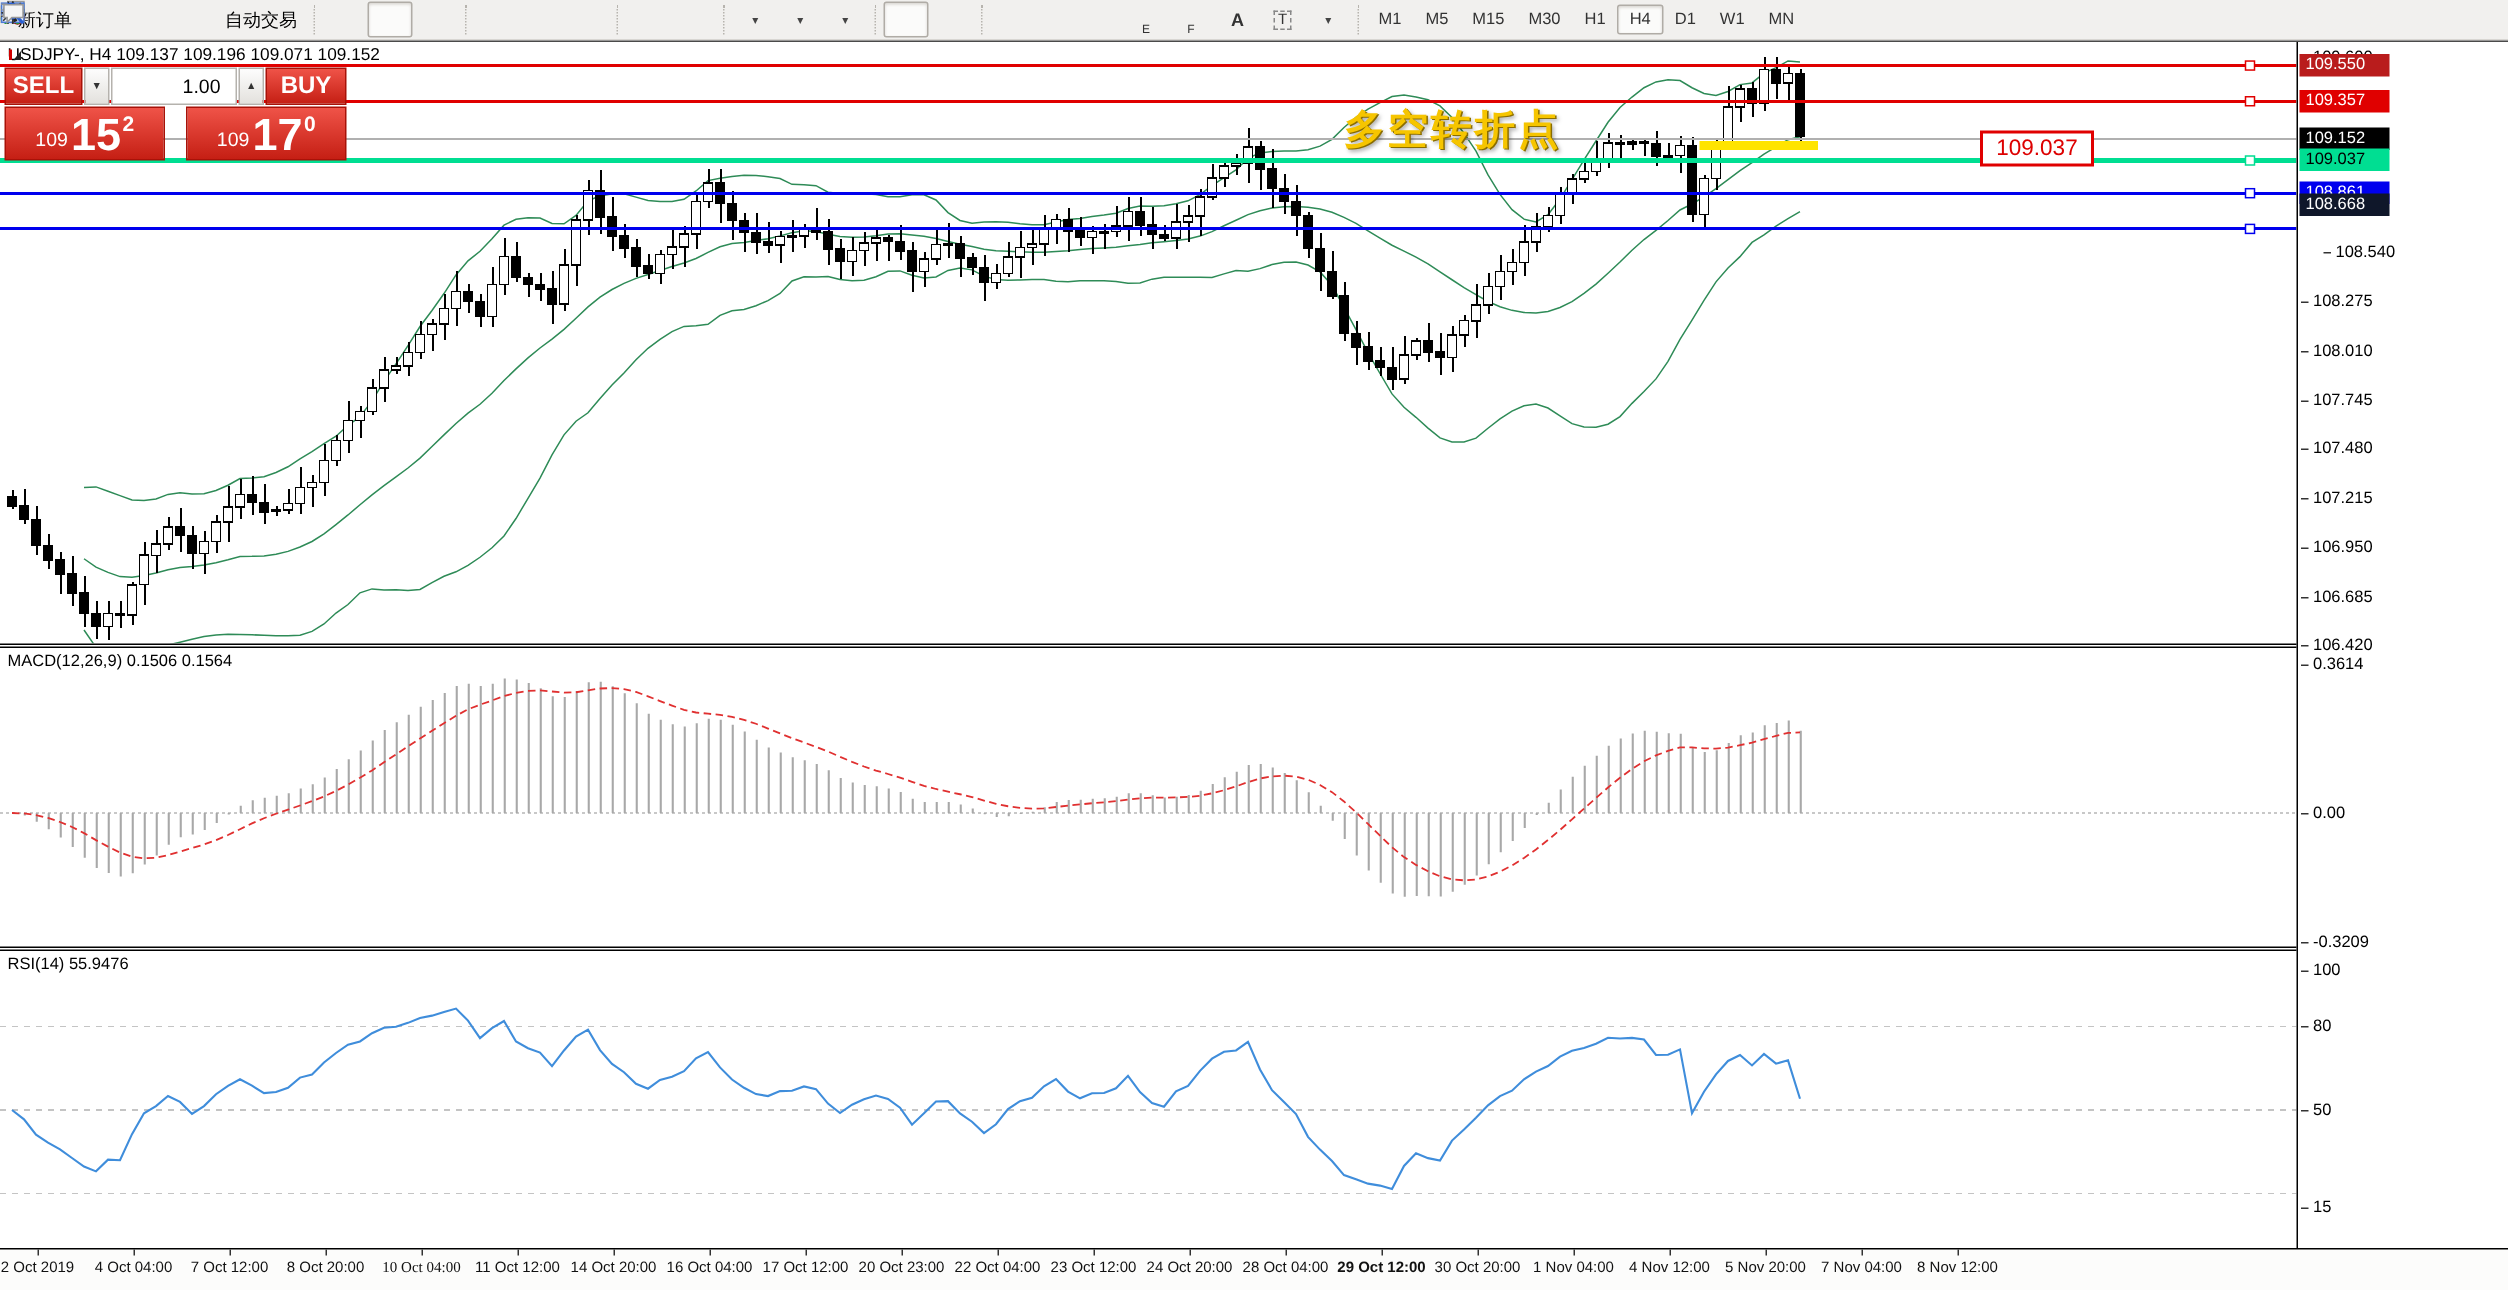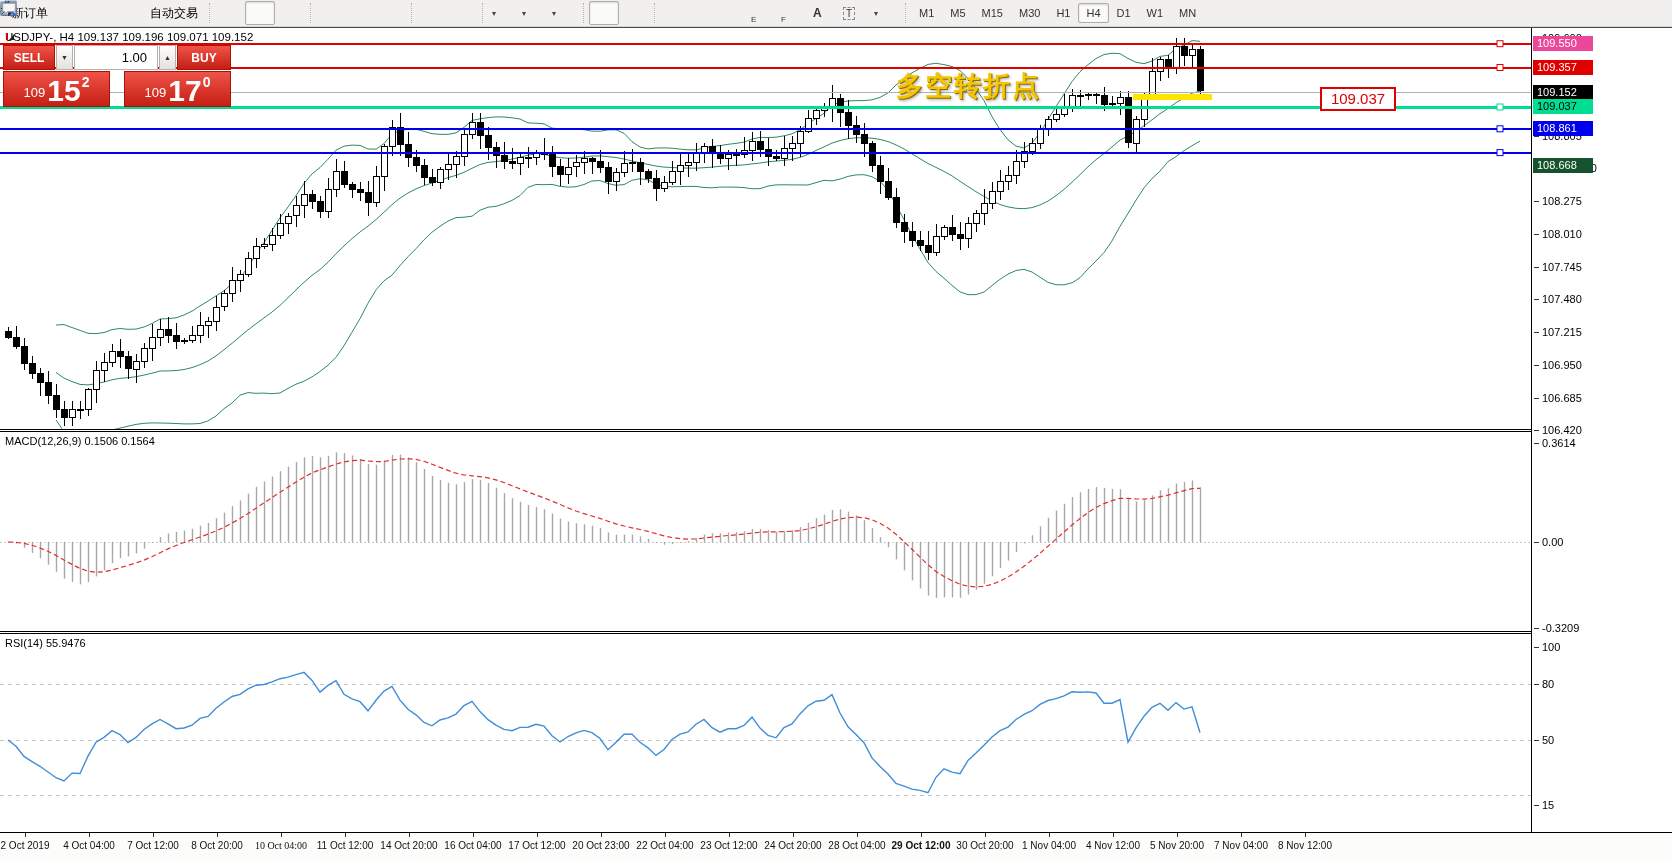--- a/index.html
+++ b/index.html
@@ -2,21 +2,21 @@
 <html><head>
 <meta charset="utf-8">
 <style>
   html,body{margin:0;padding:0;background:#fff;}
   .app{position:relative;width:1672px;height:860px;overflow:hidden;
        font-family:"Liberation Sans",sans-serif;font-size:11px;color:#000;background:#fff;}
   
   .toolbar{position:absolute;top:0;left:0;width:1672px;height:27px;background:#f1f0ee;
            display:flex;align-items:center;padding:0 6px;box-sizing:border-box;
            border-bottom:1px solid #d8d6d2;}
-  .tb-btn{height:22px;min-width:24px;display:flex;align-items:center;
+  .tb-btn{height:22px;min-width:24px;display:flex;align-items:center;justify-content:center;
           border:1px solid transparent;border-radius:2px;gap:3px;padding:0 2px;cursor:default;}
   .tb-btn.active{background:#fbfbfa;border-color:#b0aca6;box-shadow:inset 0 1px 2px #d8d5d0;}
   .tb-label{font-size:12px;padding:0 3px;white-space:nowrap;}
   .grip{height:20px;border-left:1px dotted #b7b4ae;margin:0 5px;}
   .caret{font-size:8px;color:#444;margin-left:1px;}
   .tb-tf{font-size:11px;color:#333;padding:3px 7px;border:1px solid transparent;border-radius:2px;}
   .tb-tf.active{background:#fbfbfa;border-color:#b0aca6;box-shadow:inset 0 1px 2px #d8d5d0;}
   .tb-right{margin-left:auto;display:flex;align-items:center;gap:8px;padding-right:10px;}
   .glyph{font-weight:bold;font-size:12px;color:#333;}
   .glyph-box{font-size:10px;color:#333;border:1px dashed #888;padding:0 2px;line-height:11px;}
@@ -41,21 +41,21 @@
   .ta-label{position:absolute;top:7px;width:84px;text-align:center;font-size:10px;color:#111;white-space:nowrap;}
   .ta-tick{position:absolute;top:0;width:1px;height:4px;background:#333;}
   .chart-title{position:absolute;top:31px;left:5px;display:flex;align-items:center;gap:4px;
                font-size:11.5px;color:#000;z-index:6;}
   .ind-label{position:absolute;left:5px;font-size:11px;color:#000;z-index:6;}
   #macd-label{top:435px;} #rsi-label{top:637px;}
   svg{position:absolute;top:0;left:0;}
   
   .order-widget{position:absolute;top:45px;left:3px;width:228px;z-index:8;}
   .ow-row1{display:flex;height:25px;gap:1px;}
-  .ow-btn{background:linear-gradient(#ef5348,#c51f14);color:#fff;font-size:12px;font-weight:bold;
+  .ow-btn{background:linear-gradient(#ef5348,#c51f14);color:#fff;font-size:16px;font-weight:bold;
           display:flex;align-items:center;justify-content:center;border:1px solid #a81208;box-sizing:border-box;}
   .ow-sell{width:52px;} .ow-buy{width:54px;}
   .ow-spin{width:17px;background:linear-gradient(#fdfdfd,#e3e1dd);border:1px solid #b5b2ad;
            display:flex;align-items:center;justify-content:center;font-size:7px;color:#333;box-sizing:border-box;}
   .ow-vol{width:84px;border:1px solid #b5b2ad;box-sizing:border-box;text-align:right;
           padding-right:10px;font-size:13px;font-family:"Liberation Sans",sans-serif;}
   .ow-row2{display:flex;gap:14px;margin-top:1px;height:36px;}
   .ow-price{flex:1;background:linear-gradient(#ef5348,#c51f14);border:1px solid #a81208;color:#fff;
             display:flex;align-items:flex-end;justify-content:center;padding-bottom:2px;box-sizing:border-box;}
   .ow-prefix{font-size:13px;margin:0 2px 4px 0;}
@@ -790,26 +790,26 @@
       <div class="ax-tick" style="top: 102px;">108.805</div>
       <div class="ax-tick" style="top: 134px; margin-left: 15px;">108.540</div>
       <div class="ax-tick" style="top: 167px;">108.275</div>
       <div class="ax-tick" style="top: 200px;">108.010</div>
       <div class="ax-tick" style="top: 233px;">107.745</div>
       <div class="ax-tick" style="top: 265px;">107.480</div>
       <div class="ax-tick" style="top: 298px;">107.215</div>
       <div class="ax-tick" style="top: 331px;">106.950</div>
       <div class="ax-tick" style="top: 364px;">106.685</div>
       <div class="ax-tick" style="top: 396px;">106.420</div>
-      <div class="ax-badge" style="top: 8px; background: #ec4899; color: rgb(255, 255, 255);">109.550</div>
+      <div class="ax-badge" style="top: 8px; background: #b91c1c; color: rgb(255, 255, 255);">109.550</div>
       <div class="ax-badge" style="top: 32px; background: rgb(224, 0, 0); color: rgb(255, 255, 255);">109.357</div>
       <div class="ax-badge" style="top: 57px; background: rgb(0, 0, 0); color: rgb(255, 255, 255);">109.152</div>
       <div class="ax-badge" style="top: 71px; background: rgb(0, 222, 146); color: rgb(0, 0, 0);">109.037</div>
       <div class="ax-badge" style="top: 93px; background: rgb(0, 0, 238); color: rgb(255, 255, 255);">108.861</div>
-      <div class="ax-badge" style="top: 130px; background: #14532d; color: rgb(255, 255, 255);">108.668</div>
+      <div class="ax-badge" style="top: 101px; background: #0f172a; color: rgb(255, 255, 255);">108.668</div>
       <div class="ax-tick" style="top: 409px;">0.3614</div>
       <div class="ax-tick" style="top: 508px;">0.00</div>
       <div class="ax-tick" style="top: 594px;">-0.3209</div>
       <div class="ax-tick" style="top: 613px;">100</div>
       <div class="ax-tick" style="top: 650px;">80</div>
       <div class="ax-tick" style="top: 706px;">50</div>
       <div class="ax-tick" style="top: 771px;">15</div>
     </div>
   <div id="time-strip">
       <div class="ta-label" style="left: -17px;">2 Oct 2019</div>

